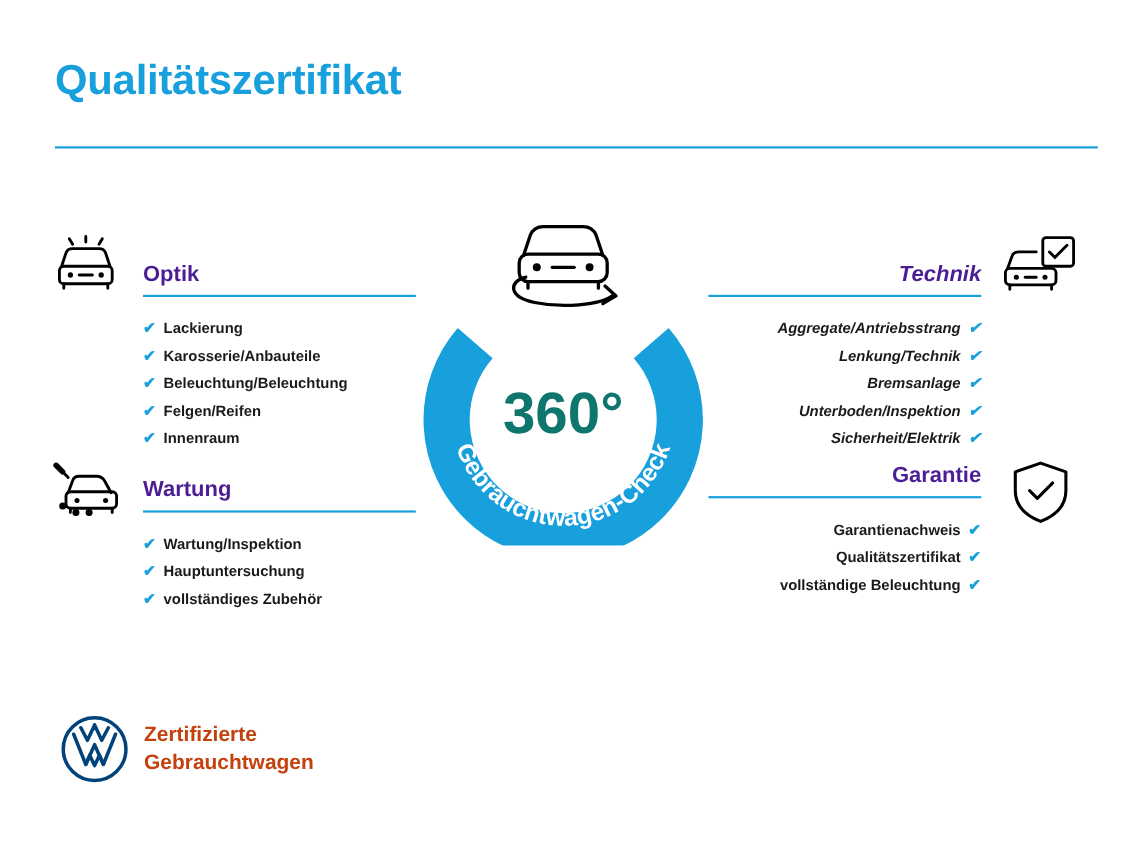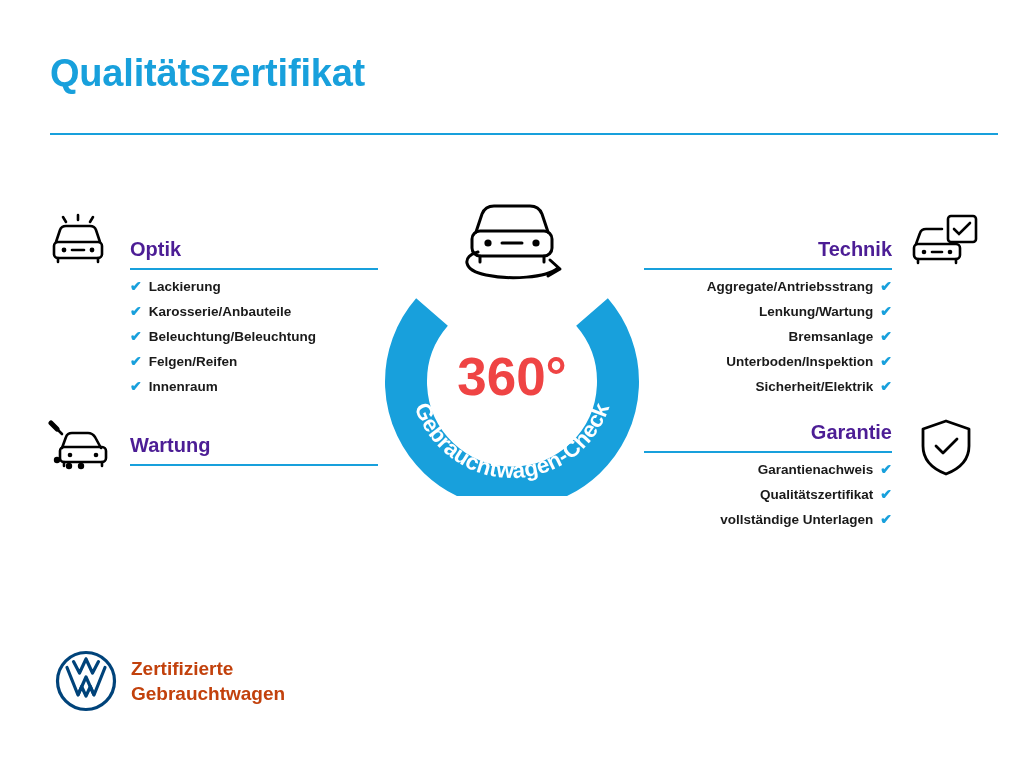--- a/index.html
+++ b/index.html
@@ -62,21 +62,21 @@
     background: #18a0dc;
   }
 
   
   .left .block-title { text-align: left; padding-left: 0; }
   .left .head-rule { left: 0; right: 0; }
   .right .block-title { text-align: right; }
   .right .head-rule { left: 0; right: 0; }
 
   .items {
-    margin-top: 4px;
+    margin-top: 16px;
     list-style: none;
     padding: 0;
   }
   .items li {
     font-size: 13.5px;
     font-weight: bold;
     color: #1a1a1a;
     line-height: 24px;
     white-space: nowrap;
   }
@@ -118,21 +118,21 @@
     position: absolute;
     left: 0;
     top: 60px;
     width: 280px;
     height: 240px;
     display: flex;
     align-items: center;
     justify-content: center;
     font-size: 53px;
     font-weight: bold;
-    color: #ef4444;
+    color: #0f766e;
     letter-spacing: 0px;
     pointer-events: none;
   }
 
   
   .footer {
     position: absolute;
     left: 55px;
     top: 650px;
     display: flex;
@@ -184,28 +184,28 @@
       <path d="M4 30 L8 19 C9 16 11 15 14 15 L30 15"></path>
       <rect x="2" y="30" width="46" height="15" rx="4"></rect>
       <circle cx="12" cy="38" r="2.3" fill="#000" stroke="none"></circle>
       <circle cx="38" cy="38" r="2.3" fill="#000" stroke="none"></circle>
       <path d="M20 38 L30 38"></path>
       <path d="M6 45 L6 49 M44 45 L44 49"></path>
       <rect x="36" y="2" width="28" height="26" rx="3"></rect>
       <path d="M42 15 L47 20 L58 9"></path>
     </svg>
   </div>
-  <div class="block right" style="left:644px; top:236px; width:248px;">
+  <div class="block right" style="left:644px; top:236px; width:248px;font-style:italic;">
     <div class="block-head">
       <div class="block-title">Technik</div>
       <div class="head-rule"></div>
     </div>
     <ul class="items">
       <li><span>Aggregate/Antriebsstrang</span><span class="check">✔</span></li>
-      <li><span>Lenkung/Wartung</span><span class="check">✔</span></li>
+      <li><span>Lenkung/Technik</span><span class="check">✔</span></li>
       <li><span>Bremsanlage</span><span class="check">✔</span></li>
       <li><span>Unterboden/Inspektion</span><span class="check">✔</span></li>
       <li><span>Sicherheit/Elektrik</span><span class="check">✔</span></li>
     </ul>
   </div>
 
   <div class="side-icon" style="left:48px; top:418px;">
     <svg width="72" height="58" viewBox="0 0 72 58" fill="none" stroke="#000" stroke-width="2.6" stroke-linecap="round" stroke-linejoin="round">
       <path d="M6 8 L14 16"></path>
       <path d="M3 5 L9 11" stroke-width="5"></path>
@@ -217,37 +217,42 @@
       <circle cx="9" cy="42" r="3.2" fill="#000" stroke="none"></circle>
       <circle cx="21" cy="48" r="3.2" fill="#000" stroke="none"></circle>
       <circle cx="33" cy="48" r="3.2" fill="#000" stroke="none"></circle>
     </svg>
   </div>
   <div class="block left" style="left:130px; top:432px; width:248px;">
     <div class="block-head">
       <div class="block-title">Wartung</div>
       <div class="head-rule"></div>
     </div>
+    <ul class="items">
+      <li><span class="check">✔</span><span>Wartung/Inspektion</span></li>
+      <li><span class="check">✔</span><span>Hauptuntersuchung</span></li>
+      <li><span class="check">✔</span><span>vollständiges Zubehör</span></li>
+    </ul>
   </div>
 
   <div class="side-icon" style="left:918px; top:418px;">
     <svg width="56" height="60" viewBox="0 0 56 60" fill="none" stroke="#000" stroke-width="2.8" stroke-linecap="round" stroke-linejoin="round">
       <path d="M28 3 L51 11 V28 C51 42 41 51 28 56 C15 51 5 42 5 28 V11 Z"></path>
       <path d="M18 28 L25 35 L39 21"></path>
     </svg>
   </div>
   <div class="block right" style="left:644px; top:419px; width:248px;">
     <div class="block-head">
       <div class="block-title">Garantie</div>
       <div class="head-rule"></div>
     </div>
     <ul class="items">
       <li><span>Garantienachweis</span><span class="check">✔</span></li>
       <li><span>Qualitätszertifikat</span><span class="check">✔</span></li>
-      <li><span>vollständige Unterlagen</span><span class="check">✔</span></li>
+      <li><span>vollständige Beleuchtung</span><span class="check">✔</span></li>
     </ul>
   </div>
 
   <div class="center-wrap">
 
     <div class="car-top">
       <svg width="116" height="86" viewBox="0 0 116 86" fill="none" stroke="#000" stroke-width="3" stroke-linecap="round" stroke-linejoin="round">
         <path d="M22 36 L28 18 C30 13 34 10 40 10 L76 10 C82 10 86 13 88 18 L94 36"></path>
         <rect x="18" y="35" width="80" height="25" rx="8"></rect>
         <circle cx="34" cy="47" r="3.6" fill="#000" stroke="none"></circle>

